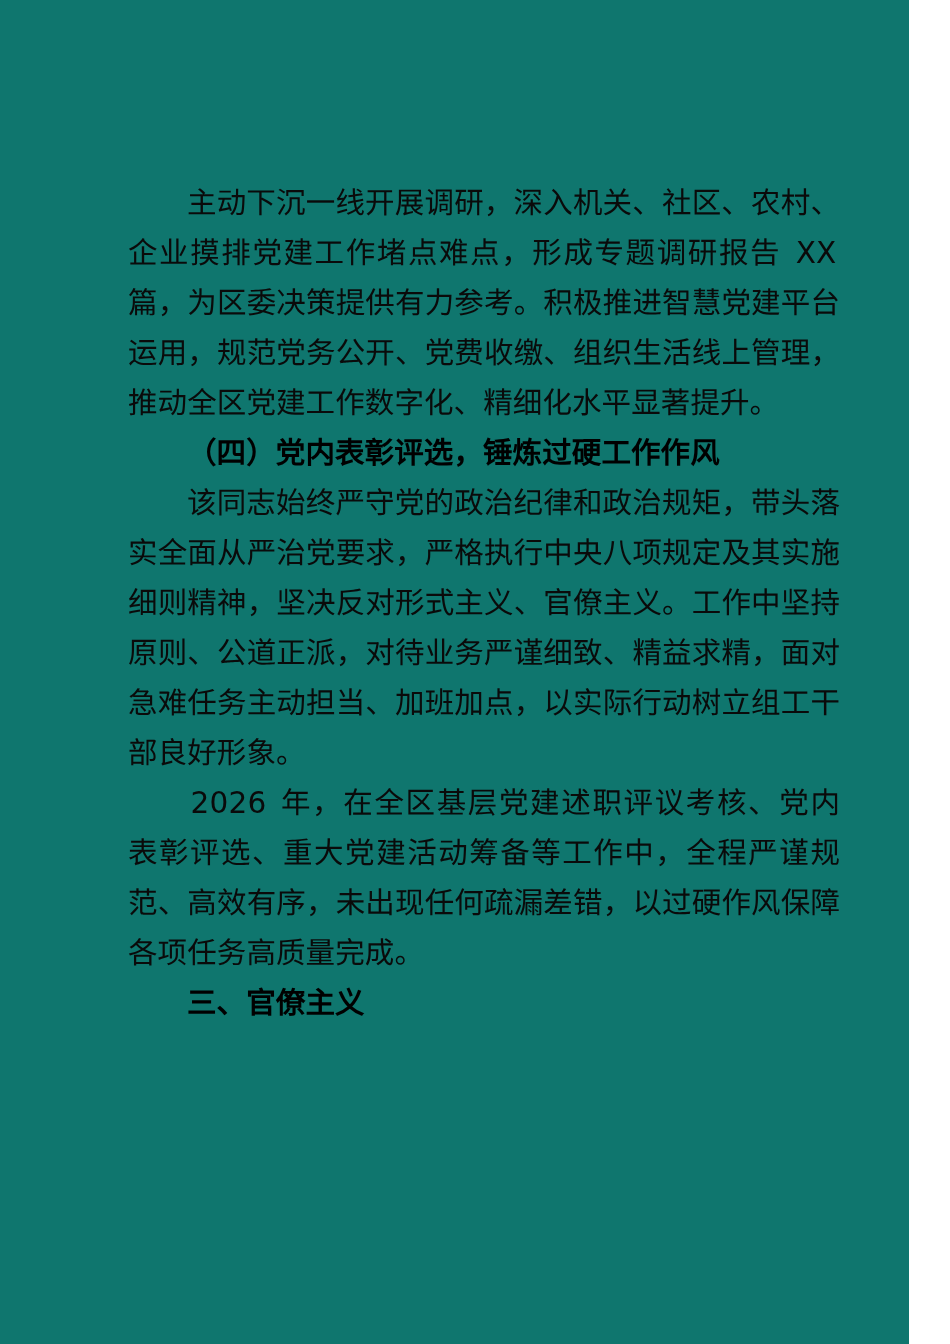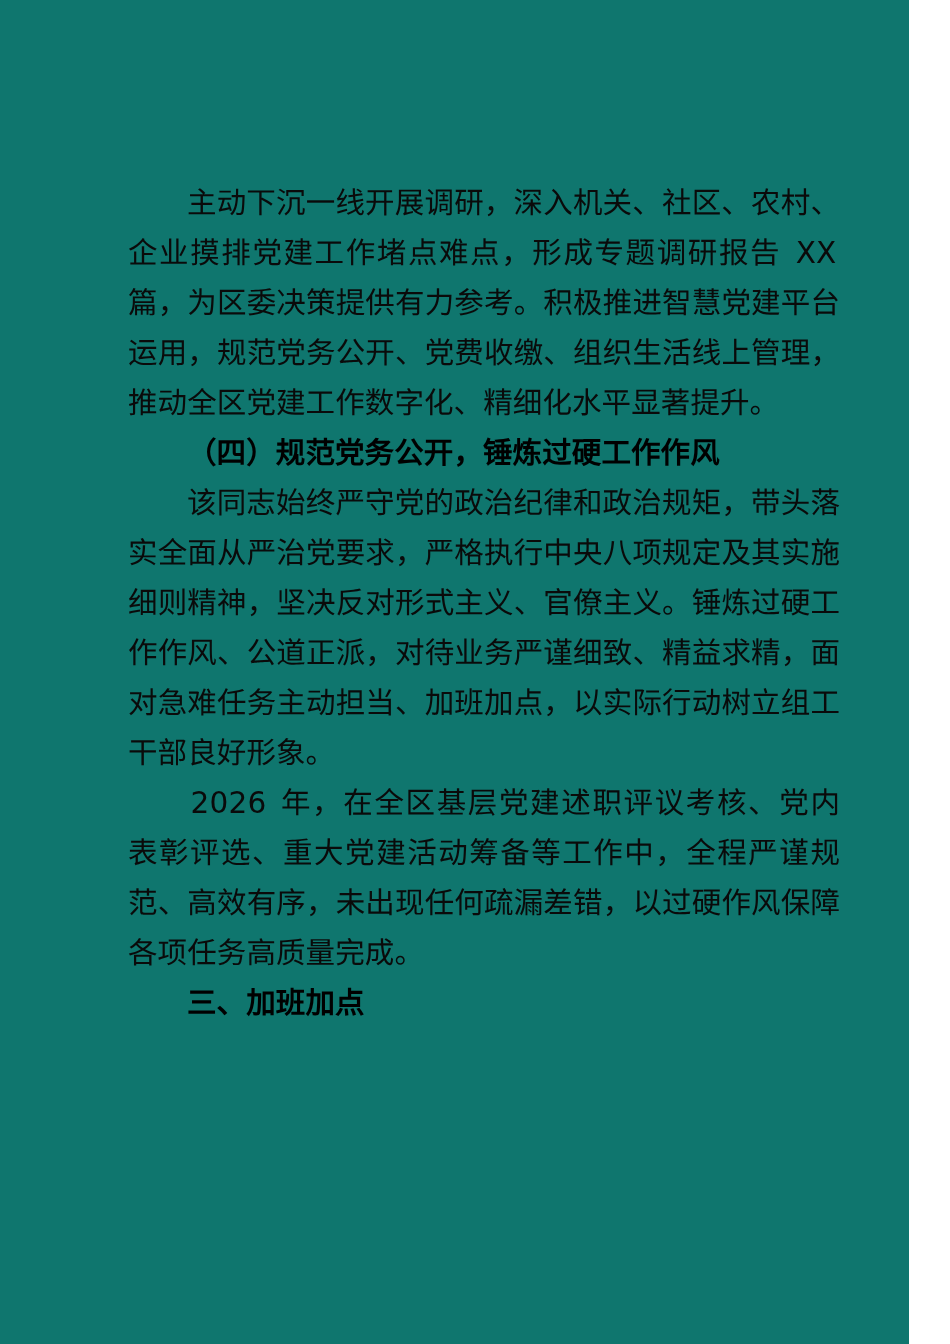--- a/index.html
+++ b/index.html
@@ -65,23 +65,23 @@
   }
 </style>
 </head>
 <body>
 
 <div class="page">
   <div class="doc-body">
 
     <p class="para">主动下沉一线开展调研，深入机关、社区、农村、企业摸排党建工作堵点难点，形成专题调研报告 <span class="lat">XX</span> 篇，为区委决策提供有力参考。积极推进智慧党建平台运用，规范党务公开、党费收缴、组织生活线上管理，推动全区党建工作数字化、精细化水平显著提升。</p>
 
-    <p class="heading">（四）规范党务公开，锤炼过硬工作作风</p>
+    <p class="heading">（四）党内表彰评选，锤炼过硬工作作风</p>
 
-    <p class="para">该同志始终严守党的政治纪律和政治规矩，带头落实全面从严治党要求，严格执行中央八项规定及其实施细则精神，坚决反对形式主义、官僚主义。锤炼过硬工作作风、公道正派，对待业务严谨细致、精益求精，面对急难任务主动担当、加班加点，以实际行动树立组工干部良好形象。</p>
+    <p class="para">该同志始终严守党的政治纪律和政治规矩，带头落实全面从严治党要求，严格执行中央八项规定及其实施细则精神，坚决反对形式主义、官僚主义。工作中坚持原则、公道正派，对待业务严谨细致、精益求精，面对急难任务主动担当、加班加点，以实际行动树立组工干部良好形象。</p>
 
     <p class="para"><span class="lat">2026</span> 年，在全区基层党建述职评议考核、党内表彰评选、重大党建活动筹备等工作中，全程严谨规范、高效有序，未出现任何疏漏差错，以过硬作风保障各项任务高质量完成。</p>
 
-    <p class="heading">三、加班加点</p>
+    <p class="heading">三、官僚主义</p>
 
 
   </div>
 </div>
 
 </body></html>

